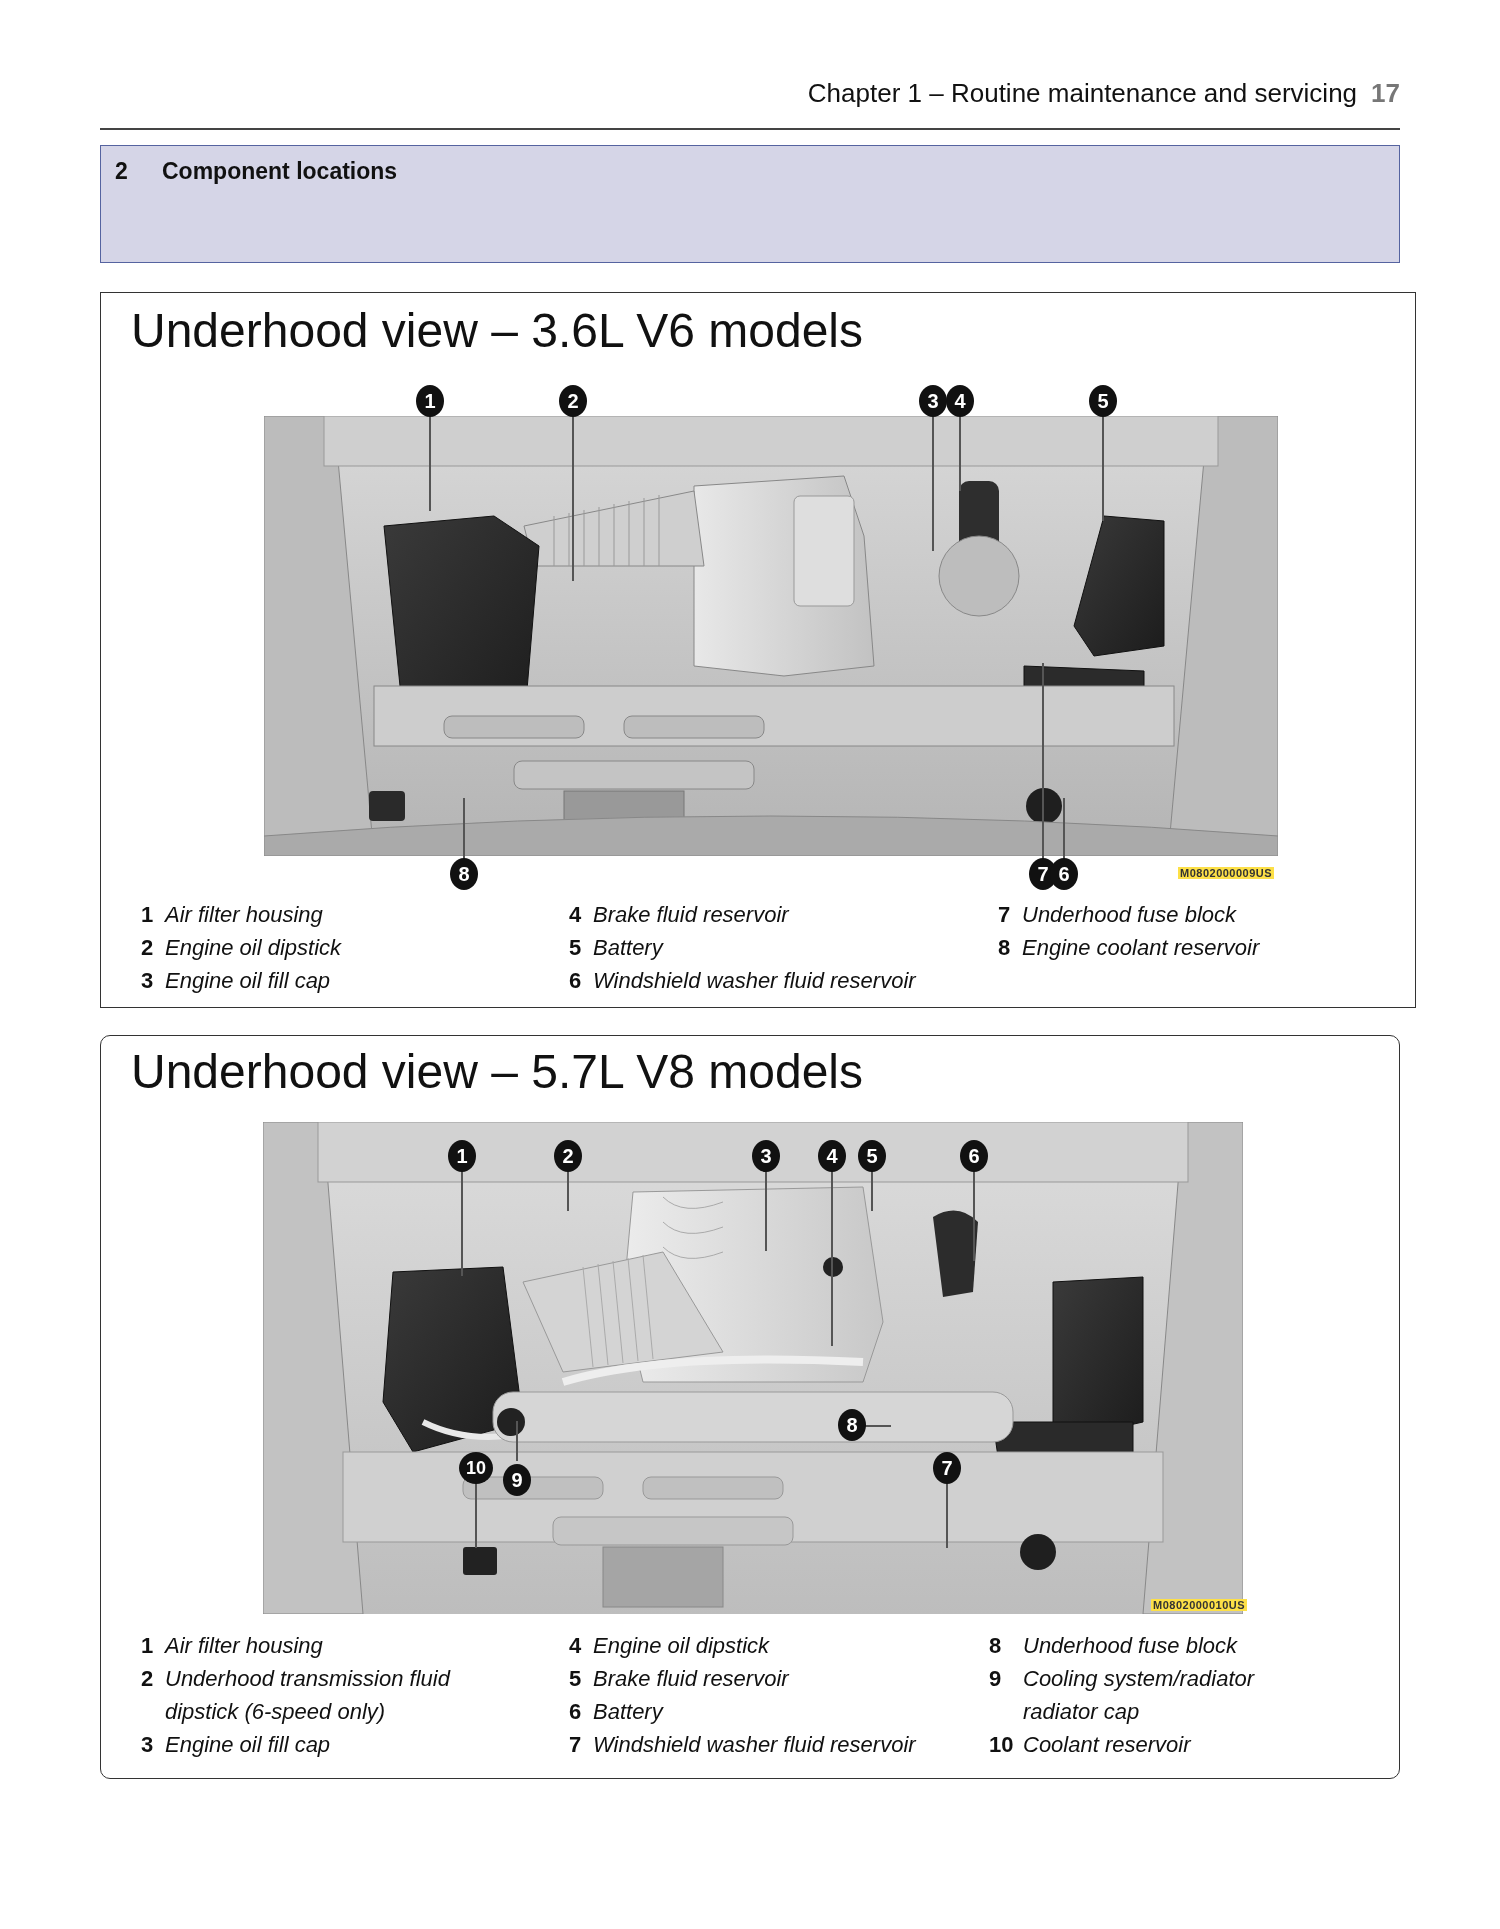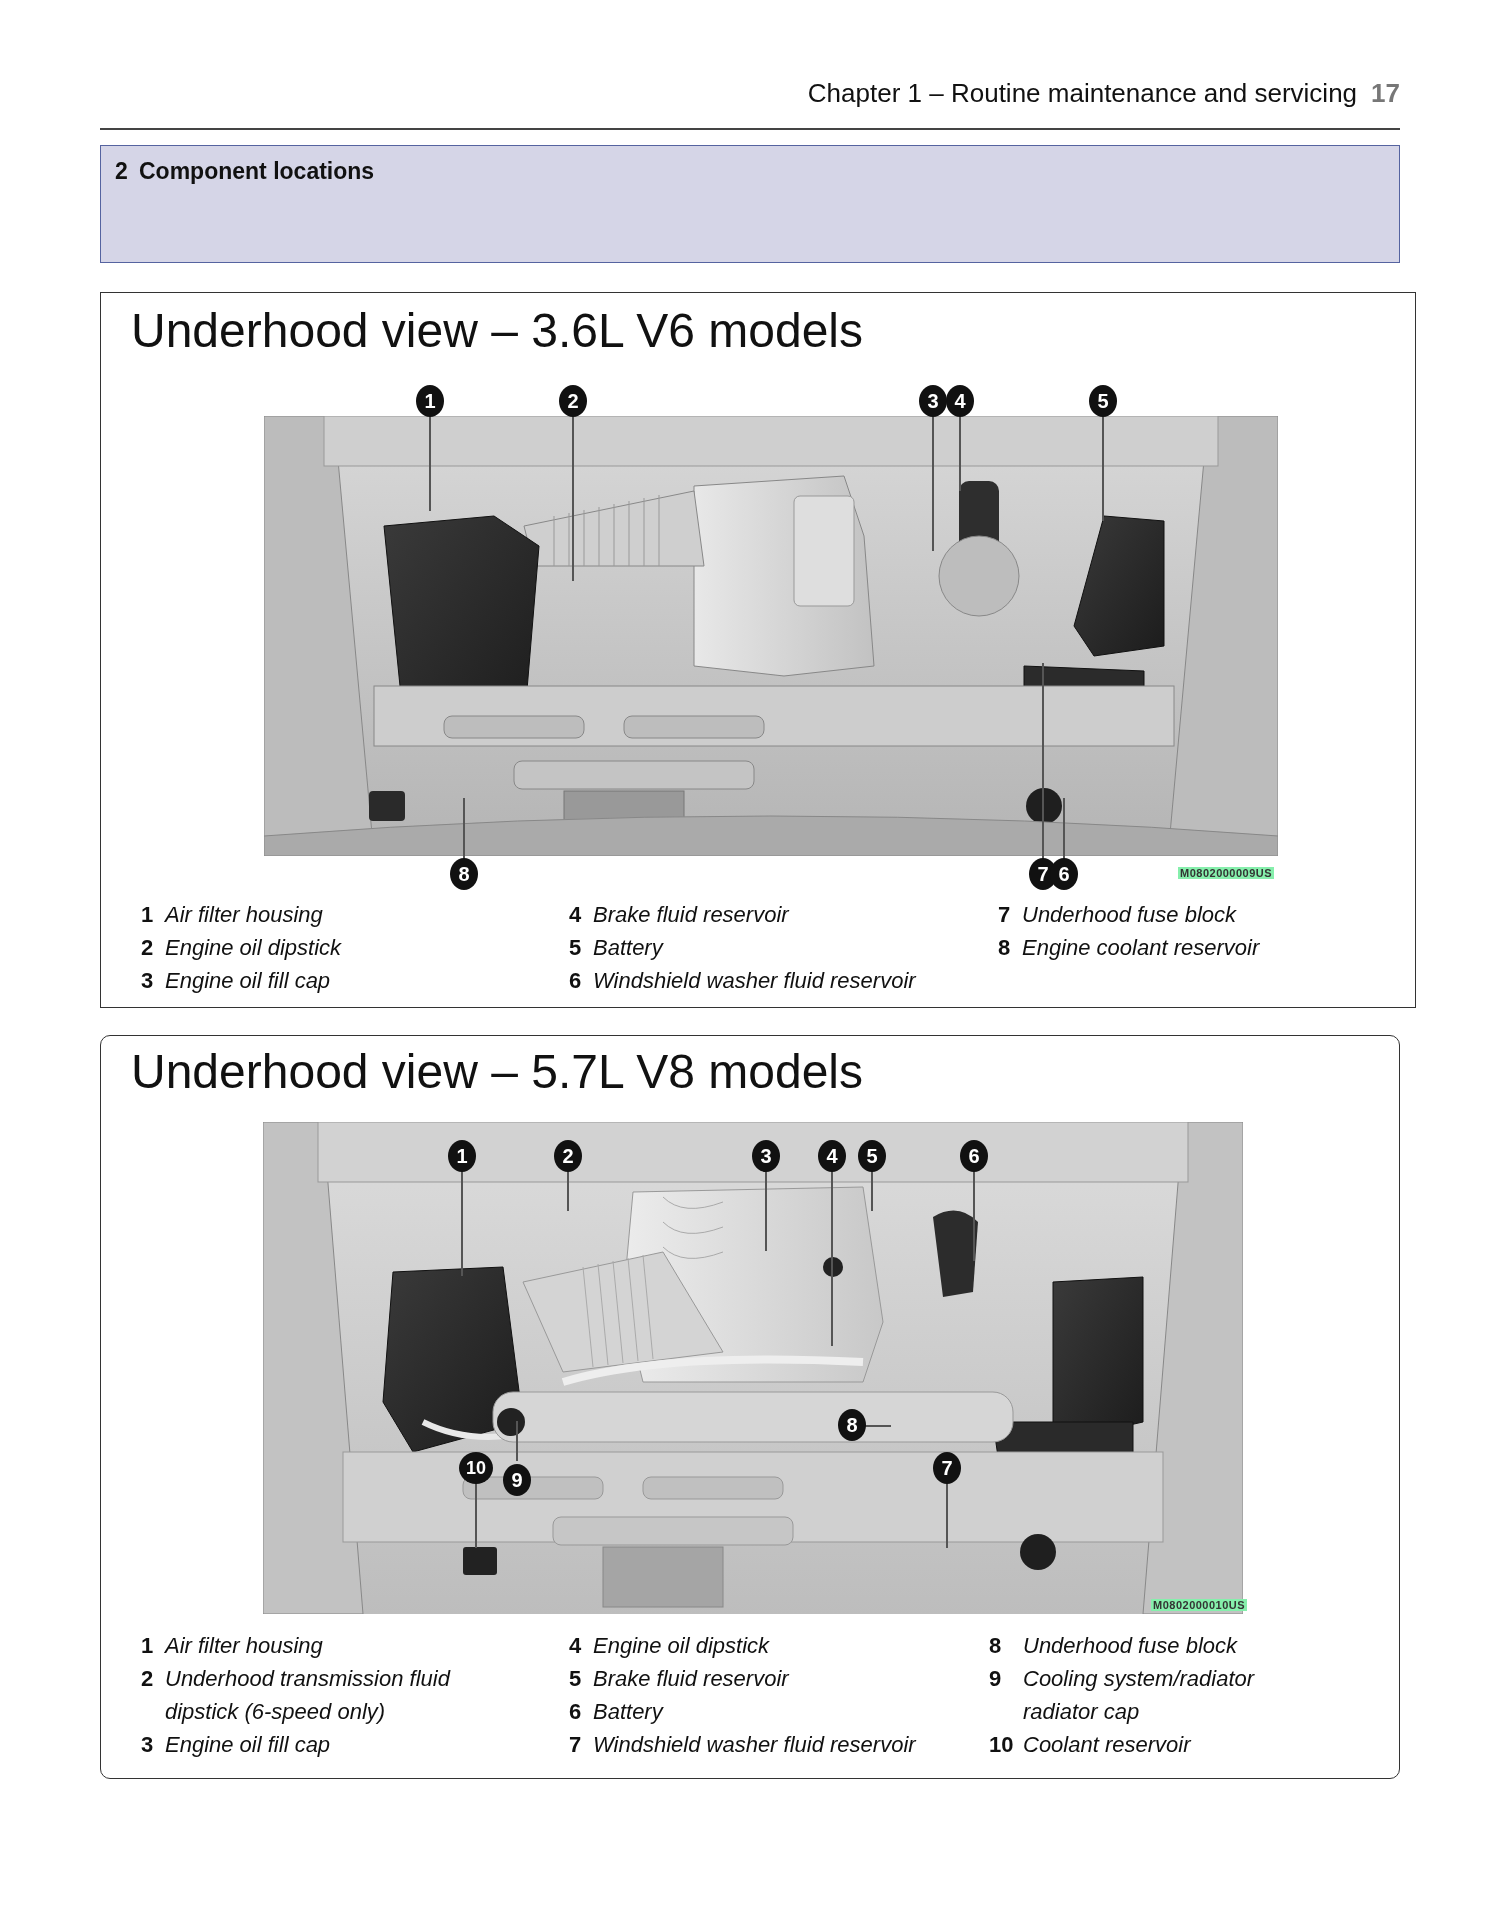--- a/index.html
+++ b/index.html
@@ -2,30 +2,30 @@
 <html><head>
 <meta charset="utf-8">
 <style>
   html, body { margin: 0; padding: 0; background: #ffffff; }
   body { width: 1500px; height: 1929px; position: relative; font-family: "Liberation Sans", sans-serif; color: #111; overflow: hidden; }
   .running-head { position: absolute; right: 100px; top: 78px; font-size: 26px; color: #111; white-space: nowrap; }
   .running-head .pg { color: #777; font-weight: bold; margin-left: 14px; }
   .head-rule { position: absolute; left: 100px; top: 128px; width: 1300px; height: 2px; background: #444; }
   .section-box { position: absolute; left: 100px; top: 145px; width: 1298px; height: 116px; background: #d5d5e7; border: 1px solid #5563a0; }
   .section-box .num { position: absolute; left: 14px; top: 12px; font-size: 23px; font-weight: bold; }
-  .section-box .title { position: absolute; left: 38px; top: 12px; font-size: 23px; font-weight: bold; }
+  .section-box .title { position: absolute; left: 61px; top: 12px; font-size: 23px; font-weight: bold; }
   .panel { position: absolute; left: 100px; width: 1298px; border: 1.5px solid #333; background: #fff; }
   .panel-title { position: absolute; left: 30px; font-size: 48px; font-weight: normal; color: #111; white-space: nowrap; }
   .illus { position: absolute; background: #c9c9c9; overflow: hidden; }
   .illus svg { display: block; }
   .callout { position: absolute; width: 28px; height: 32px; border-radius: 50%; background: #111; color: #fff; font-weight: bold; font-size: 20px; text-align: center; line-height: 32px; transform: translate(-50%, -50%); z-index: 3; }
   .callout.wide { width: 34px; font-size: 18px; }
   .leader { position: absolute; width: 2px; background: #555; z-index: 2; }
   .leader-h { position: absolute; height: 2px; background: #555; z-index: 2; }
-  .code { position: absolute; font-size: 11px; font-weight: bold; color: #333; background: #86efac; padding: 0 2px; letter-spacing: 0.5px; z-index: 3; }
+  .code { position: absolute; font-size: 11px; font-weight: bold; color: #333; background: #fde047; padding: 0 2px; letter-spacing: 0.5px; z-index: 3; }
   .legend { position: absolute; font-size: 22px; }
   .legend .col { position: absolute; top: 0; }
   .legend .item { display: flex; line-height: 33px; white-space: nowrap; }
   .legend .item .n { font-weight: bold; font-style: normal; min-width: 20px; margin-right: 4px; }
   .legend .item .t { font-style: italic; }
   .legend .item .n.w { min-width: 30px; }
 </style>
 </head>
 <body>
 

